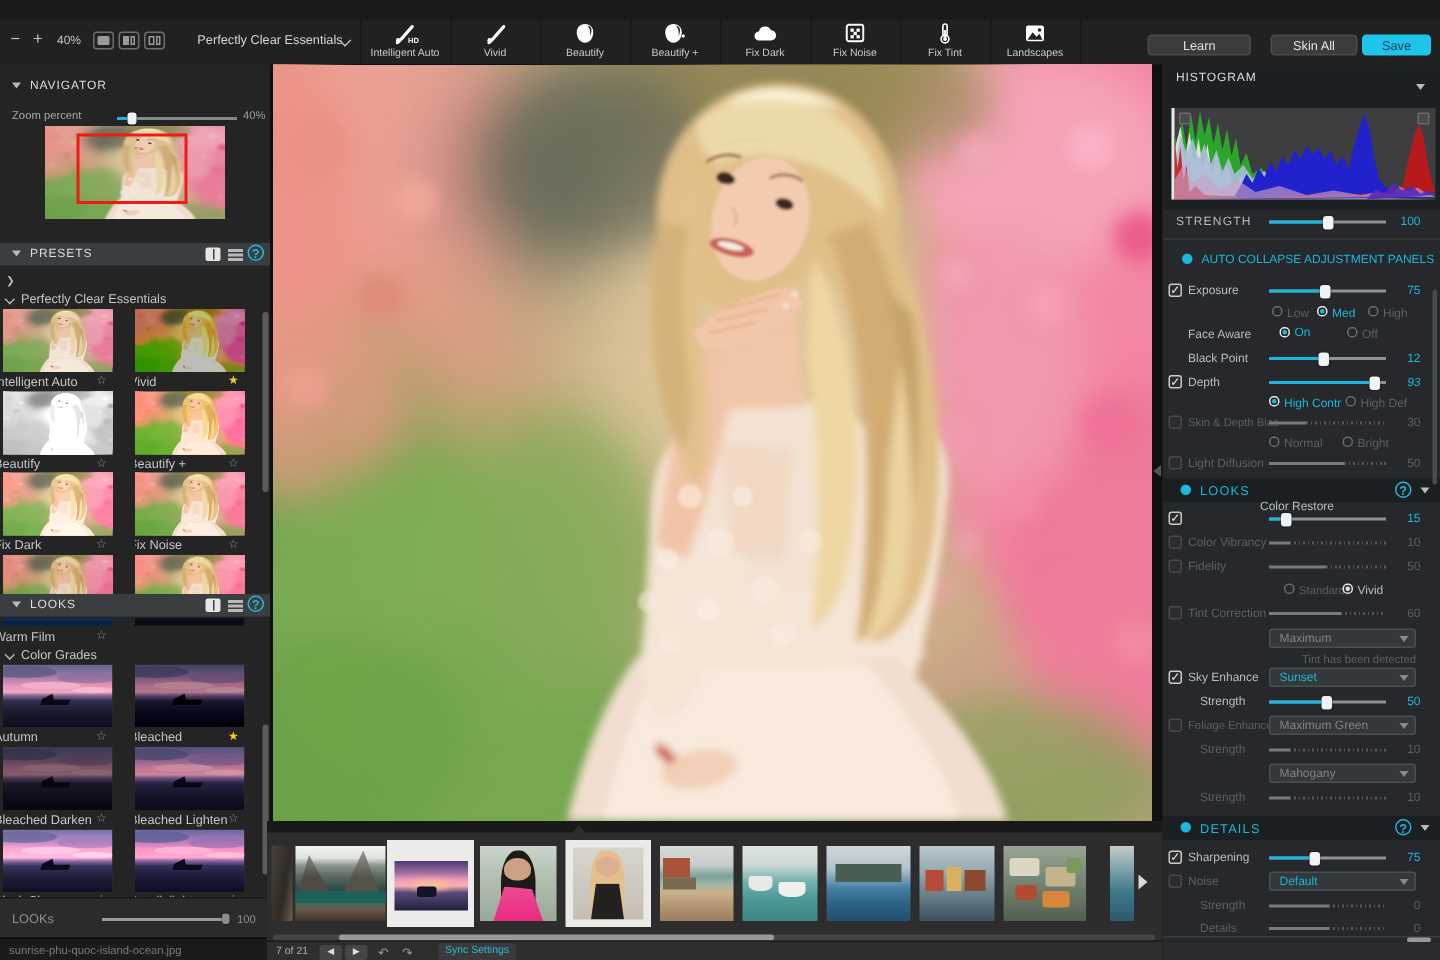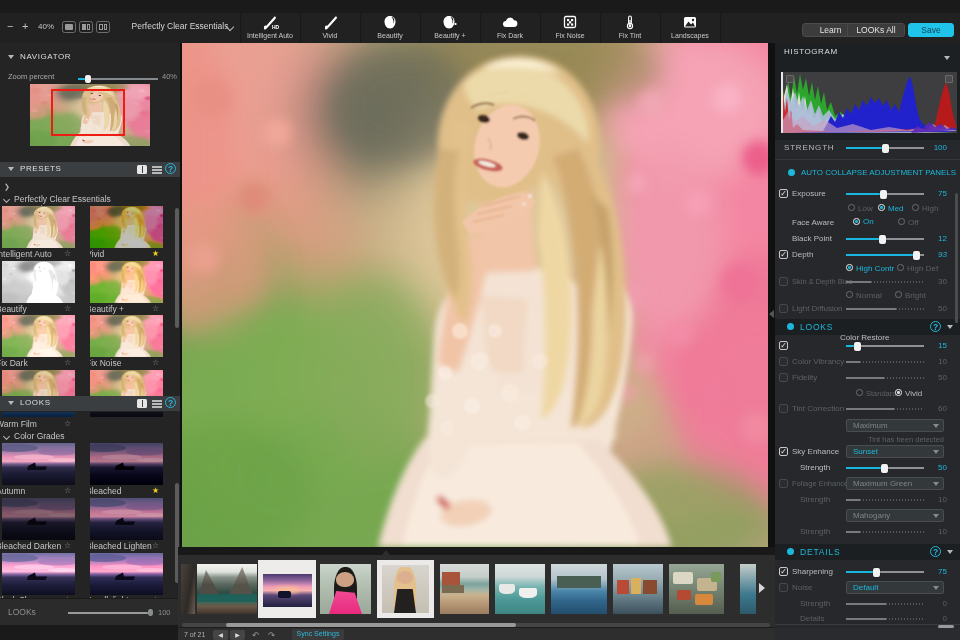--- a/index.html
+++ b/index.html
@@ -148,22 +148,22 @@
         </div>
   <div class="abs pbtn" style="left:420px;">
           <svg class="ic" width="15" height="15" viewBox="0 0 15 15">
             <rect x="1.5" y="2" width="12" height="10.5" rx="1.5" fill="#fff"></rect>
             <path d="M2.5,11.5 L6,6.5 L8.5,9.5 L10.5,7.5 L12.5,11.5 Z" fill="#222"></path>
             <circle cx="10.5" cy="5" r="1.2" fill="#222"></circle>
           </svg>
           <div class="lb">Landscapes</div>
         </div>
  </div>
- <div class="abs hbtn" style="left:802px;width:57px;">Learn</div>
- <div class="abs hbtn" style="left:847px;width:58px;">LOOKs All</div>
+ <div class="abs hbtn" style="left:765px;width:69px;">Learn</div>
+ <div class="abs hbtn" style="left:847px;width:58px;">Skin All</div>
  <div class="abs hbtn" id="savebtn" style="left:908px;width:46px;">Save</div>
 </div>
 
 <div id="photo-wrap" class="abs"><svg width="586" height="504" viewBox="0 0 586 504" style="filter:saturate(1.06) contrast(1.02);">
         <use href="#photoArt"></use>
       </svg></div>
 <div id="gapL" class="abs"></div>
 <div id="gapR" class="abs"></div>
 
 <div id="lsb" class="abs">
@@ -322,20 +322,23 @@
  <div class="abs" style="left:175px;top:440px;width:4px;height:100px;background:#5c5c5c;border-radius:2px;"></div>
 
  <div class="abs" style="left:0;top:555px;width:180px;height:27px;background:#2b2b2b;border-top:1px solid #1a1a1a;">
   <div class="abs" style="left:8px;top:8px;font-size:8.5px;color:#8f8f8f;">LOOKs</div>
   <div class="abs track" style="left:68px;top:13px;width:85px;background:#9a9a9a;height:1.5px;">
           <div class="knob g" style="left:80px;width:5px;height:7px;top:-3px;"></div>
         </div>
   <div class="abs" style="left:158px;top:9px;font-size:7.5px;color:#8f8f8f;">100</div>
  </div>
 </div>
+<div id="lsb-bot" class="abs">
+      <span class="abs" style="left:6px;top:3px;font-size:7.5px;color:#7a7a7a;">sunrise-phu-quoc-island-ocean.jpg</span>
+    </div>
 
 <div id="film" class="abs">
  <div class="abs" style="left:0;top:8px;width:597px;height:72px;background:#2d2d2d;"></div>
  <div class="abs" style="left:203px;top:3px;width:0;height:0;border-left:5px solid transparent;border-right:5px solid transparent;border-bottom:6px solid #2d2d2d;"></div>
 
  <div class="abs" style="left:3px;top:17px;width:14px;height:50px;background:linear-gradient(100deg,#4a423c 0%,#2e2a26 60%,#6b5e50 100%);"></div>
  <div class="abs" style="left:19px;top:17px;width:60px;height:50px;background:#3a3a3a;">
    <div class="abs" style="left:0;top:0;width:60px;height:50px;background:linear-gradient(180deg,#f2f3f0 0%,#dfe3dd 16%,#8a958c 26%,#5d6a60 40%,#2f4a44 58%,#257066 70%,#6b5948 85%,#3e332a 100%);"></div>
    <div class="abs" style="left:2px;top:6px;width:20px;height:24px;background:linear-gradient(180deg,#8a8a80 0%,#4e4c44 60%);clip-path:polygon(0 100%,35% 0,100% 100%);"></div>
    <div class="abs" style="left:32px;top:3px;width:24px;height:28px;background:linear-gradient(180deg,#96948a 0%,#55524a 65%);clip-path:polygon(0 100%,55% 0,100% 100%);"></div>

